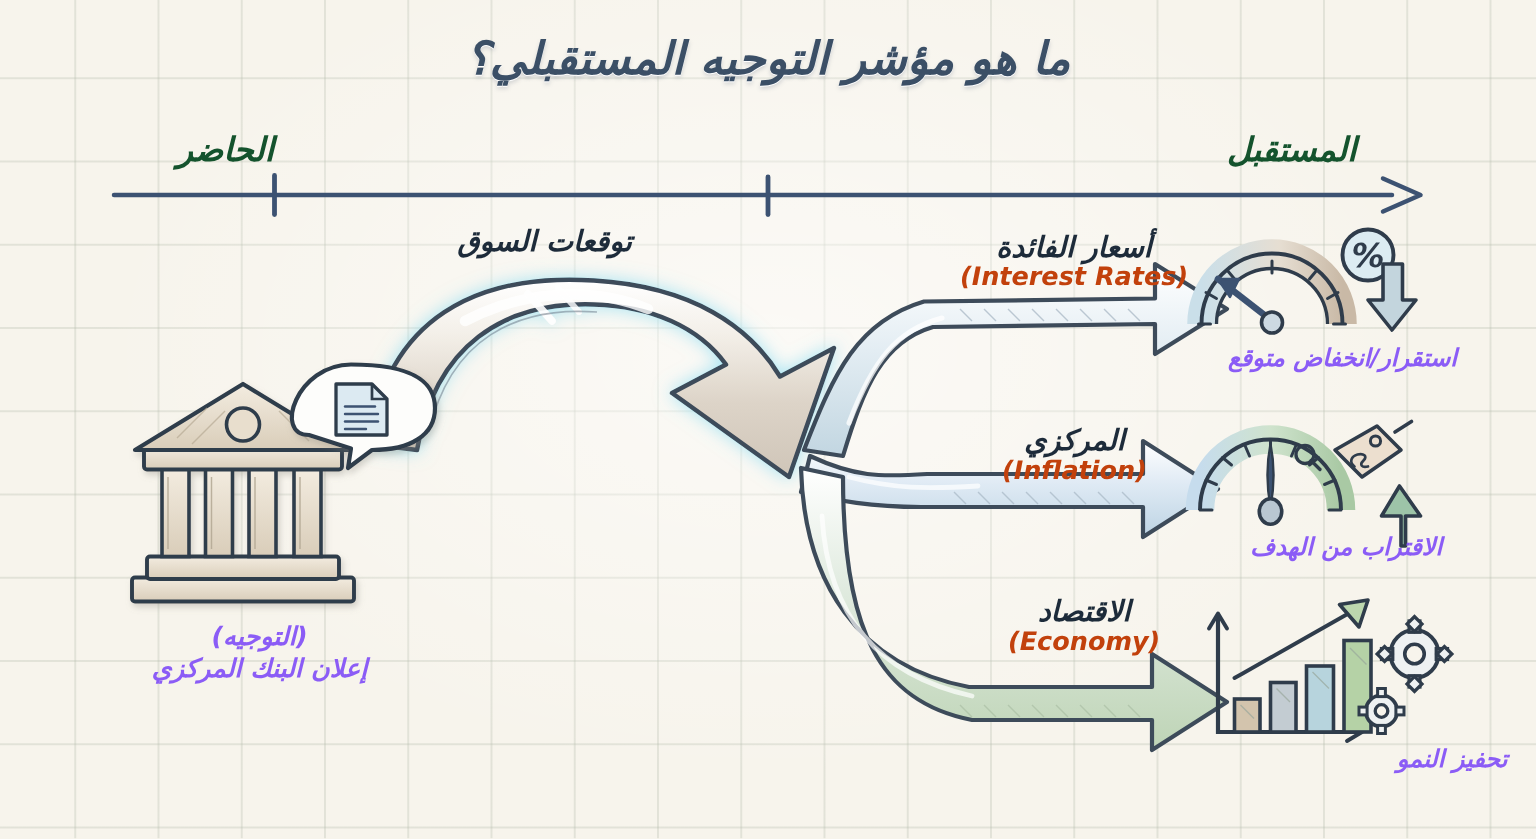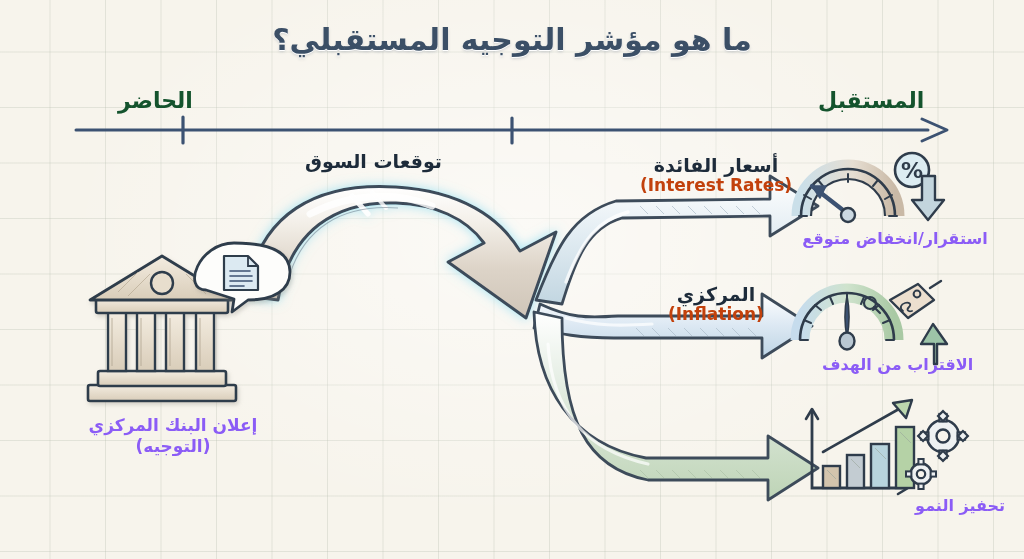--- a/index.html
+++ b/index.html
@@ -1,21 +1,21 @@
 <!DOCTYPE html>
 <html lang="ar" dir="rtl"><head>
 <meta charset="utf-8">
 <style>
   html,body{margin:0;padding:0;}
   body{
     width:1024px;height:559px;overflow:hidden;position:relative;
     background:#f7f4ec;
     font-family:"DejaVu Sans","Liberation Sans",sans-serif;
   }
-  #stage{position:absolute;inset:0;width:1024px;height:559px;}
+  #stage{position:absolute;inset:0;width:1024px;height:559px;font-style:italic;}
 
   
   .grid{
     position:absolute;inset:0;
     background-image:
       linear-gradient(to right, rgba(178,186,170,.30) 1px, transparent 1px),
       linear-gradient(to bottom, rgba(178,186,170,.30) 1px, transparent 1px);
     background-size:55.5px 55.5px;
     background-position:-6px -4px;
     pointer-events:none;
@@ -371,23 +371,27 @@
   <div class="lbl-market" style="position:absolute;">توقعات السوق</div>
 
   <div class="arrow-label lbl-rates">
     <span class="ar">أسعار الفائدة</span>
     <span class="en">(Interest Rates)</span>
   </div>
   <div class="arrow-label lbl-infl">
     <span class="ar">المركزي</span>
     <span class="en">(Inflation)</span>
   </div>
+  <div class="arrow-label lbl-econ">
+    <span class="ar">الاقتصاد</span>
+    <span class="en">(Economy)</span>
+  </div>
 
   <div class="caption cap-bank">
+    <div>(التوجيه)</div>
     <div>إعلان البنك المركزي</div>
-    <div>(التوجيه)</div>
   </div>
 
   <div class="caption cap-rates">استقرار/انخفاض متوقع</div>
   <div class="caption cap-infl">الاقتراب من الهدف</div>
   <div class="caption cap-econ">تحفيز النمو</div>
 
 </div>
 
 </body></html>

